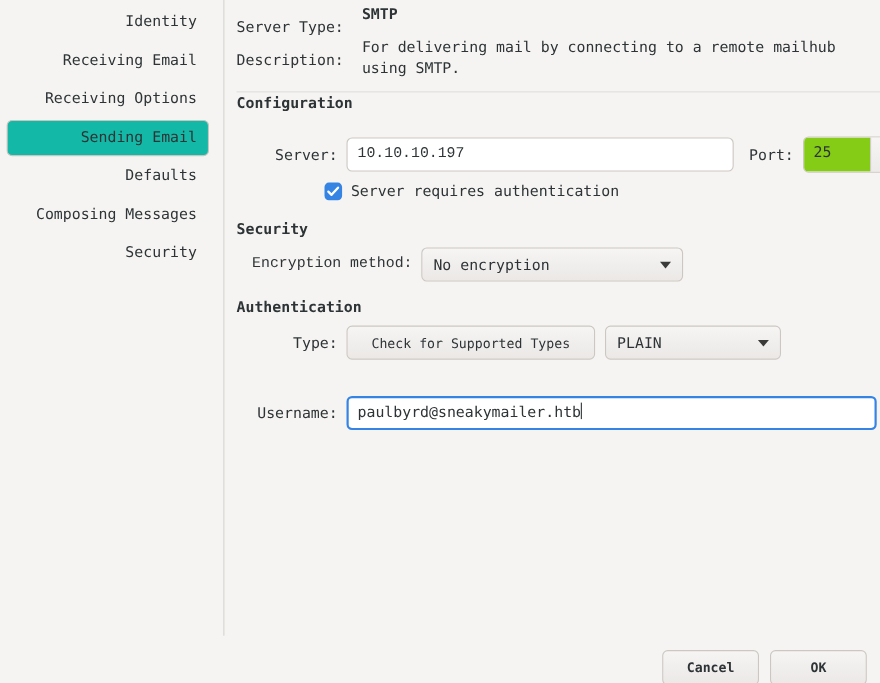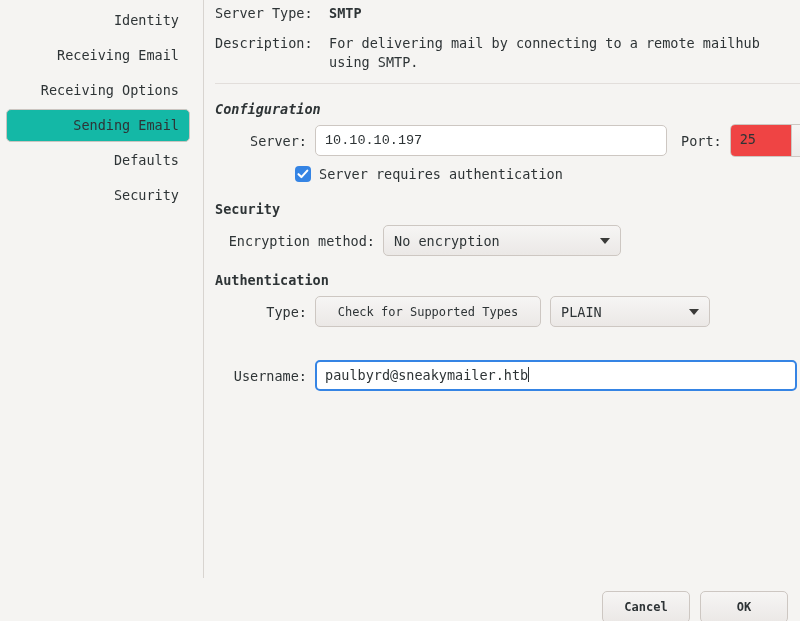--- a/index.html
+++ b/index.html
@@ -78,20 +78,21 @@
     display: flex;
     align-items: flex-start;
   }
   .info-label {
     width: 108px;
     text-align: left;
     color: #2e3436;
     font-size: 13.5px;
     line-height: 19px;
     white-space: nowrap;
+    margin-top: 12px;
   }
   .info-value {
     margin-left: 6px;
     font-size: 13.5px;
     line-height: 19px;
     color: #2e3436;
   }
   .info-value.bold { font-weight: bold; }
   .info-value.wrap {
     width: 440px;
@@ -121,21 +122,21 @@
     align-items: center;
   }
   .field-label {
     width: 92px;
     text-align: right;
     font-size: 13.5px;
     color: #2e3436;
     white-space: nowrap;
     margin-right: 8px;
   }
-  .field-label.wide { width: 160px; }
+  .field-label.wide { width: 160px; font-family: Liberation Mono, monospace; }
 
   
   .entry {
     box-sizing: border-box;
     background: #ffffff;
     border: 1px solid #cdc7c2;
     border-radius: 5px;
     height: 31px;
     line-height: 29px;
     padding: 0 9px;
@@ -163,21 +164,21 @@
   .spin {
     display: flex;
     align-items: stretch;
     height: 31px;
     border: 1px solid #cdc7c2;
     border-radius: 5px;
     overflow: hidden;
     background: #ffffff;
   }
   .spin .spin-entry {
-    background: #ef4444;
+    background: #84cc16;
     padding: 0 9px;
     line-height: 29px;
     font-size: 13.5px;
     min-width: 42px;
   }
   .spin .spin-btn {
     width: 38px;
     background: linear-gradient(#f6f5f4, #edebe9);
     border-left: 1px solid #cdc7c2;
     display: flex;
@@ -265,41 +266,42 @@
 
 <div id="root">
 
   <div id="sidebar">
     <div id="sidebar-list">
       <div class="side-item">Identity</div>
       <div class="side-item">Receiving Email</div>
       <div class="side-item">Receiving Options</div>
       <div class="side-item selected">Sending Email</div>
       <div class="side-item">Defaults</div>
+      <div class="side-item">Composing Messages</div>
       <div class="side-item">Security</div>
     </div>
   </div>
   <div id="vdivider"></div>
 
   <div id="content">
 
     <div class="info-row" style="top:4px;">
       <div class="info-label">Server Type:</div>
       <div class="info-value bold">SMTP</div>
     </div>
 
     <div class="info-row" style="top:34px;">
       <div class="info-label">Description:</div>
       <div class="info-value wrap">For delivering mail by connecting to a remote mailhub
 using SMTP.</div>
     </div>
 
     <div id="hdivider"></div>
 
-    <div class="section-title" style="top:101px;font-style:italic;">Configuration</div>
+    <div class="section-title" style="top:86px;">Configuration</div>
 
     <div class="field-row" style="left:11px; top:124px;">
       <div class="field-label">Server:</div>
       <div class="entry" style="width:352px;font-family:Liberation Mono, monospace;">10.10.10.197</div>
       <div class="field-label" style="width:auto; margin-left:14px; margin-right:8px;">Port:</div>
       <div class="spin">
         <div class="spin-entry">25</div>
         <div class="spin-btn">
           
         </div>

